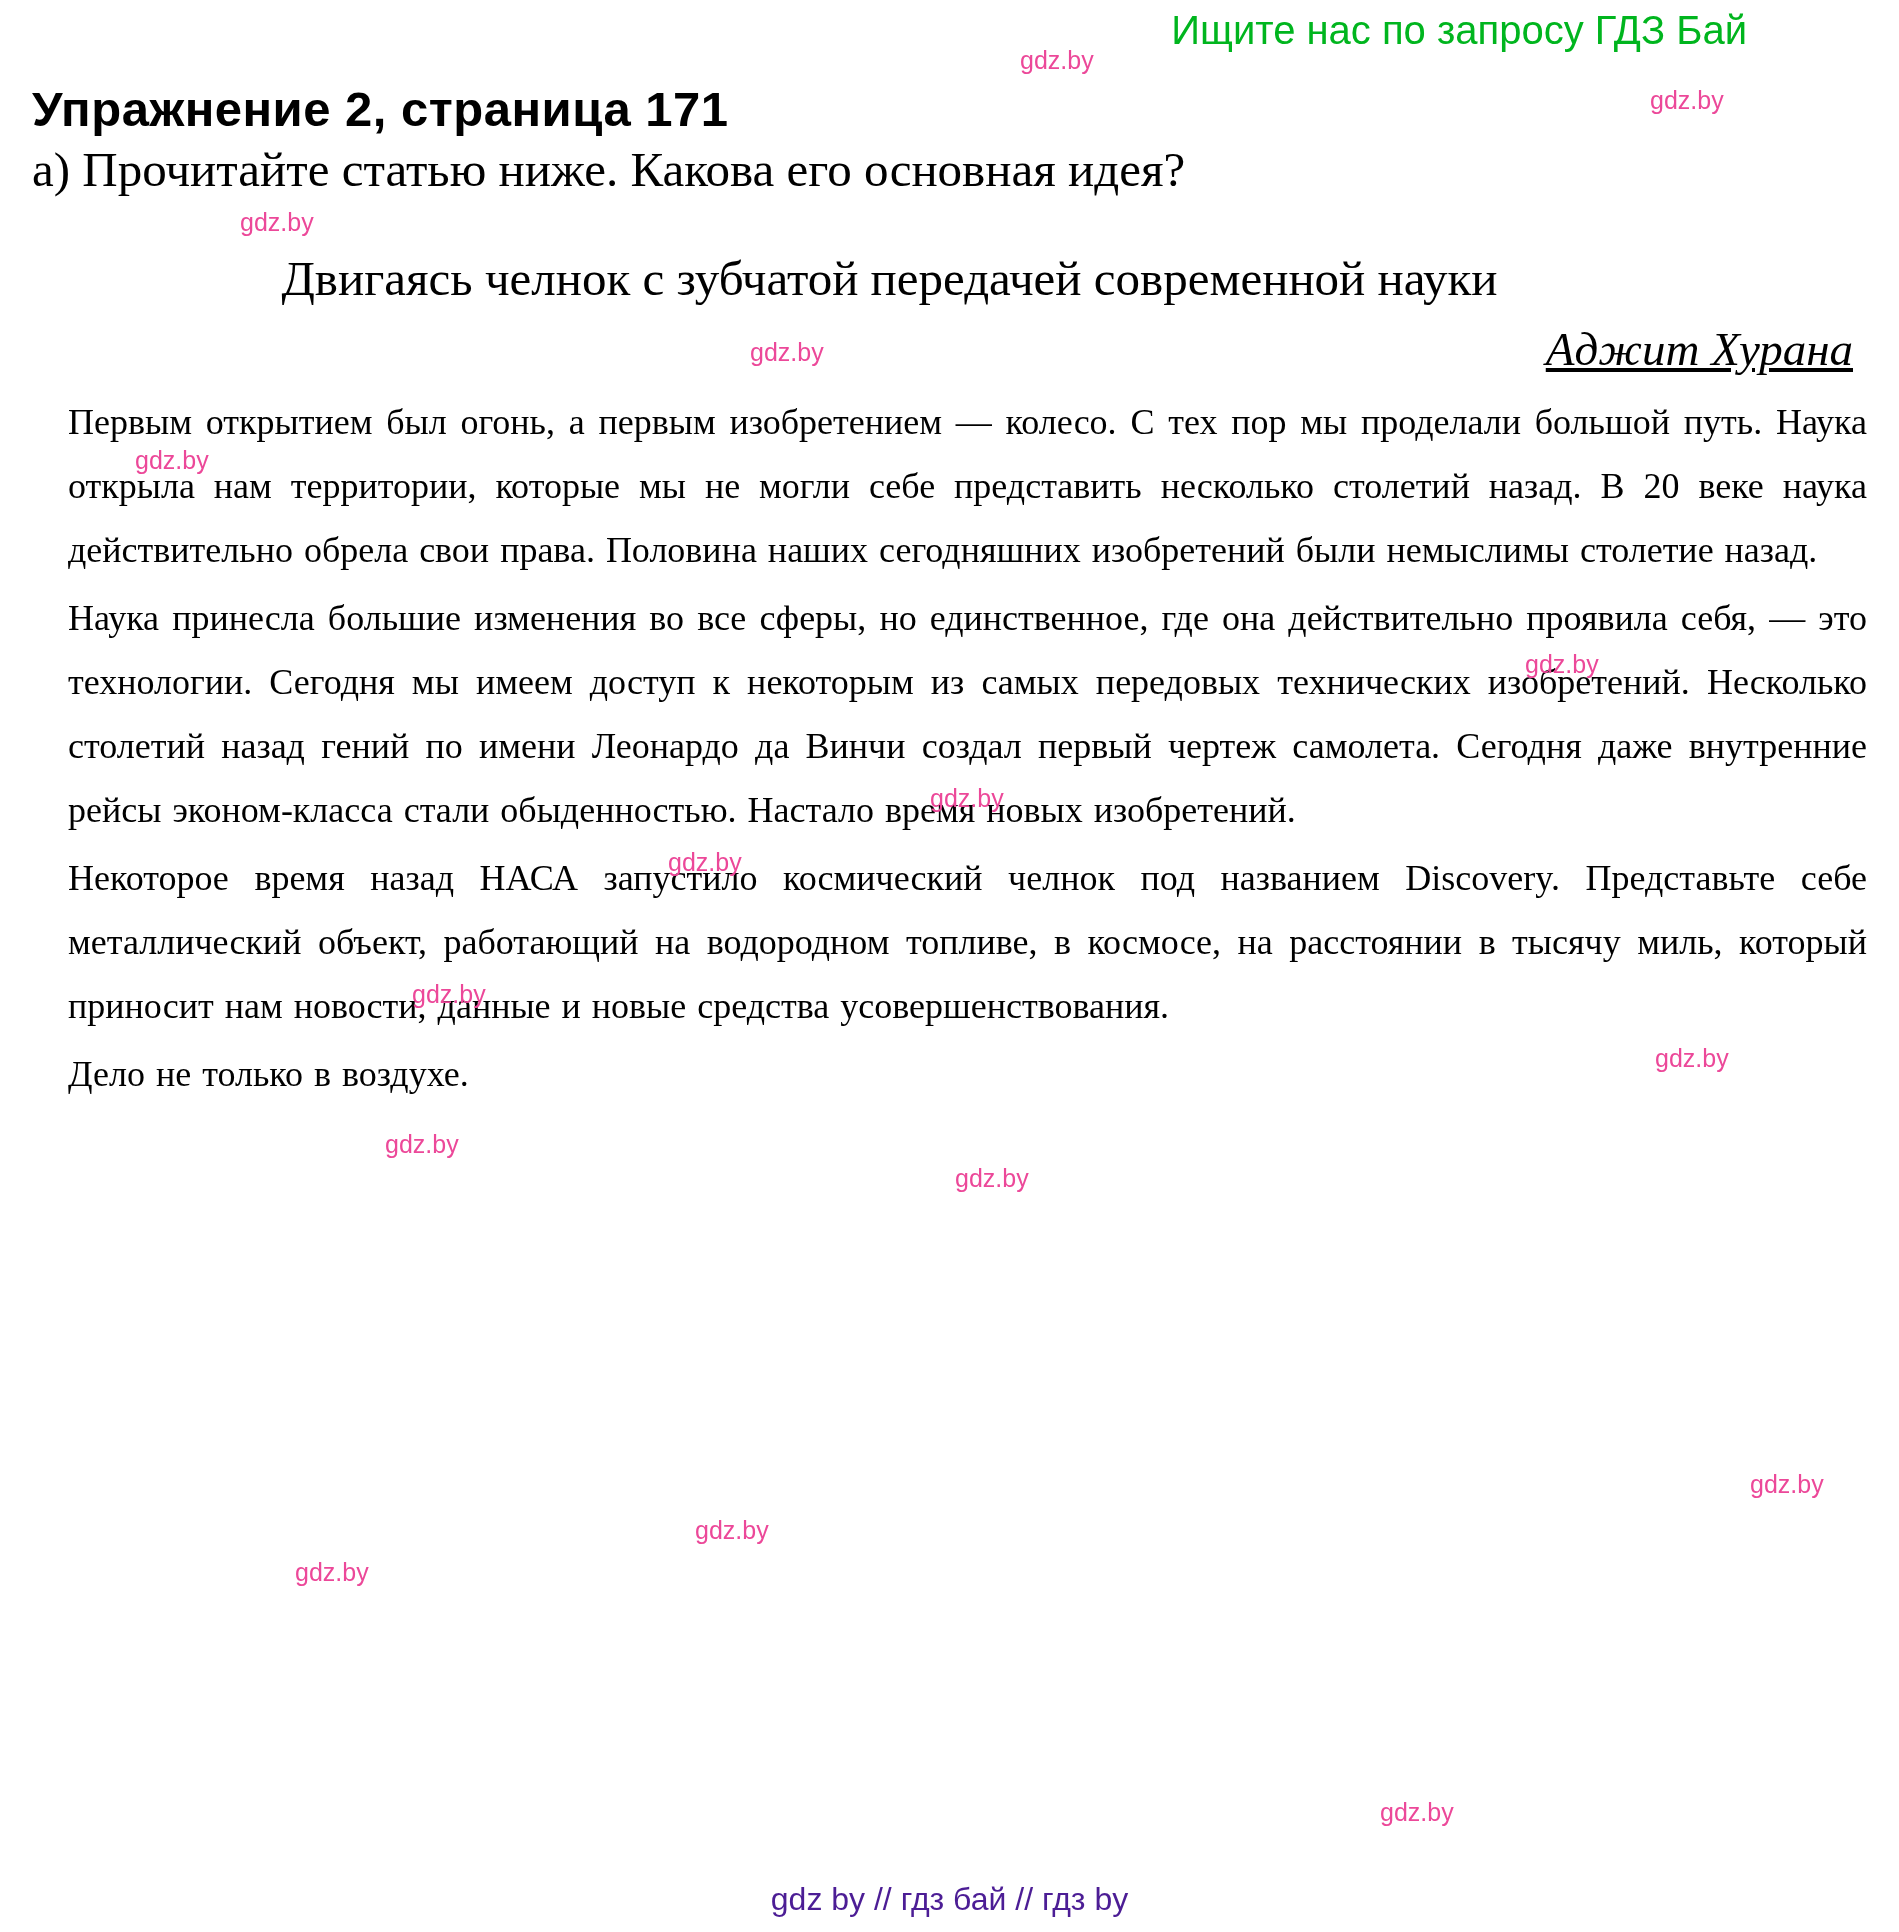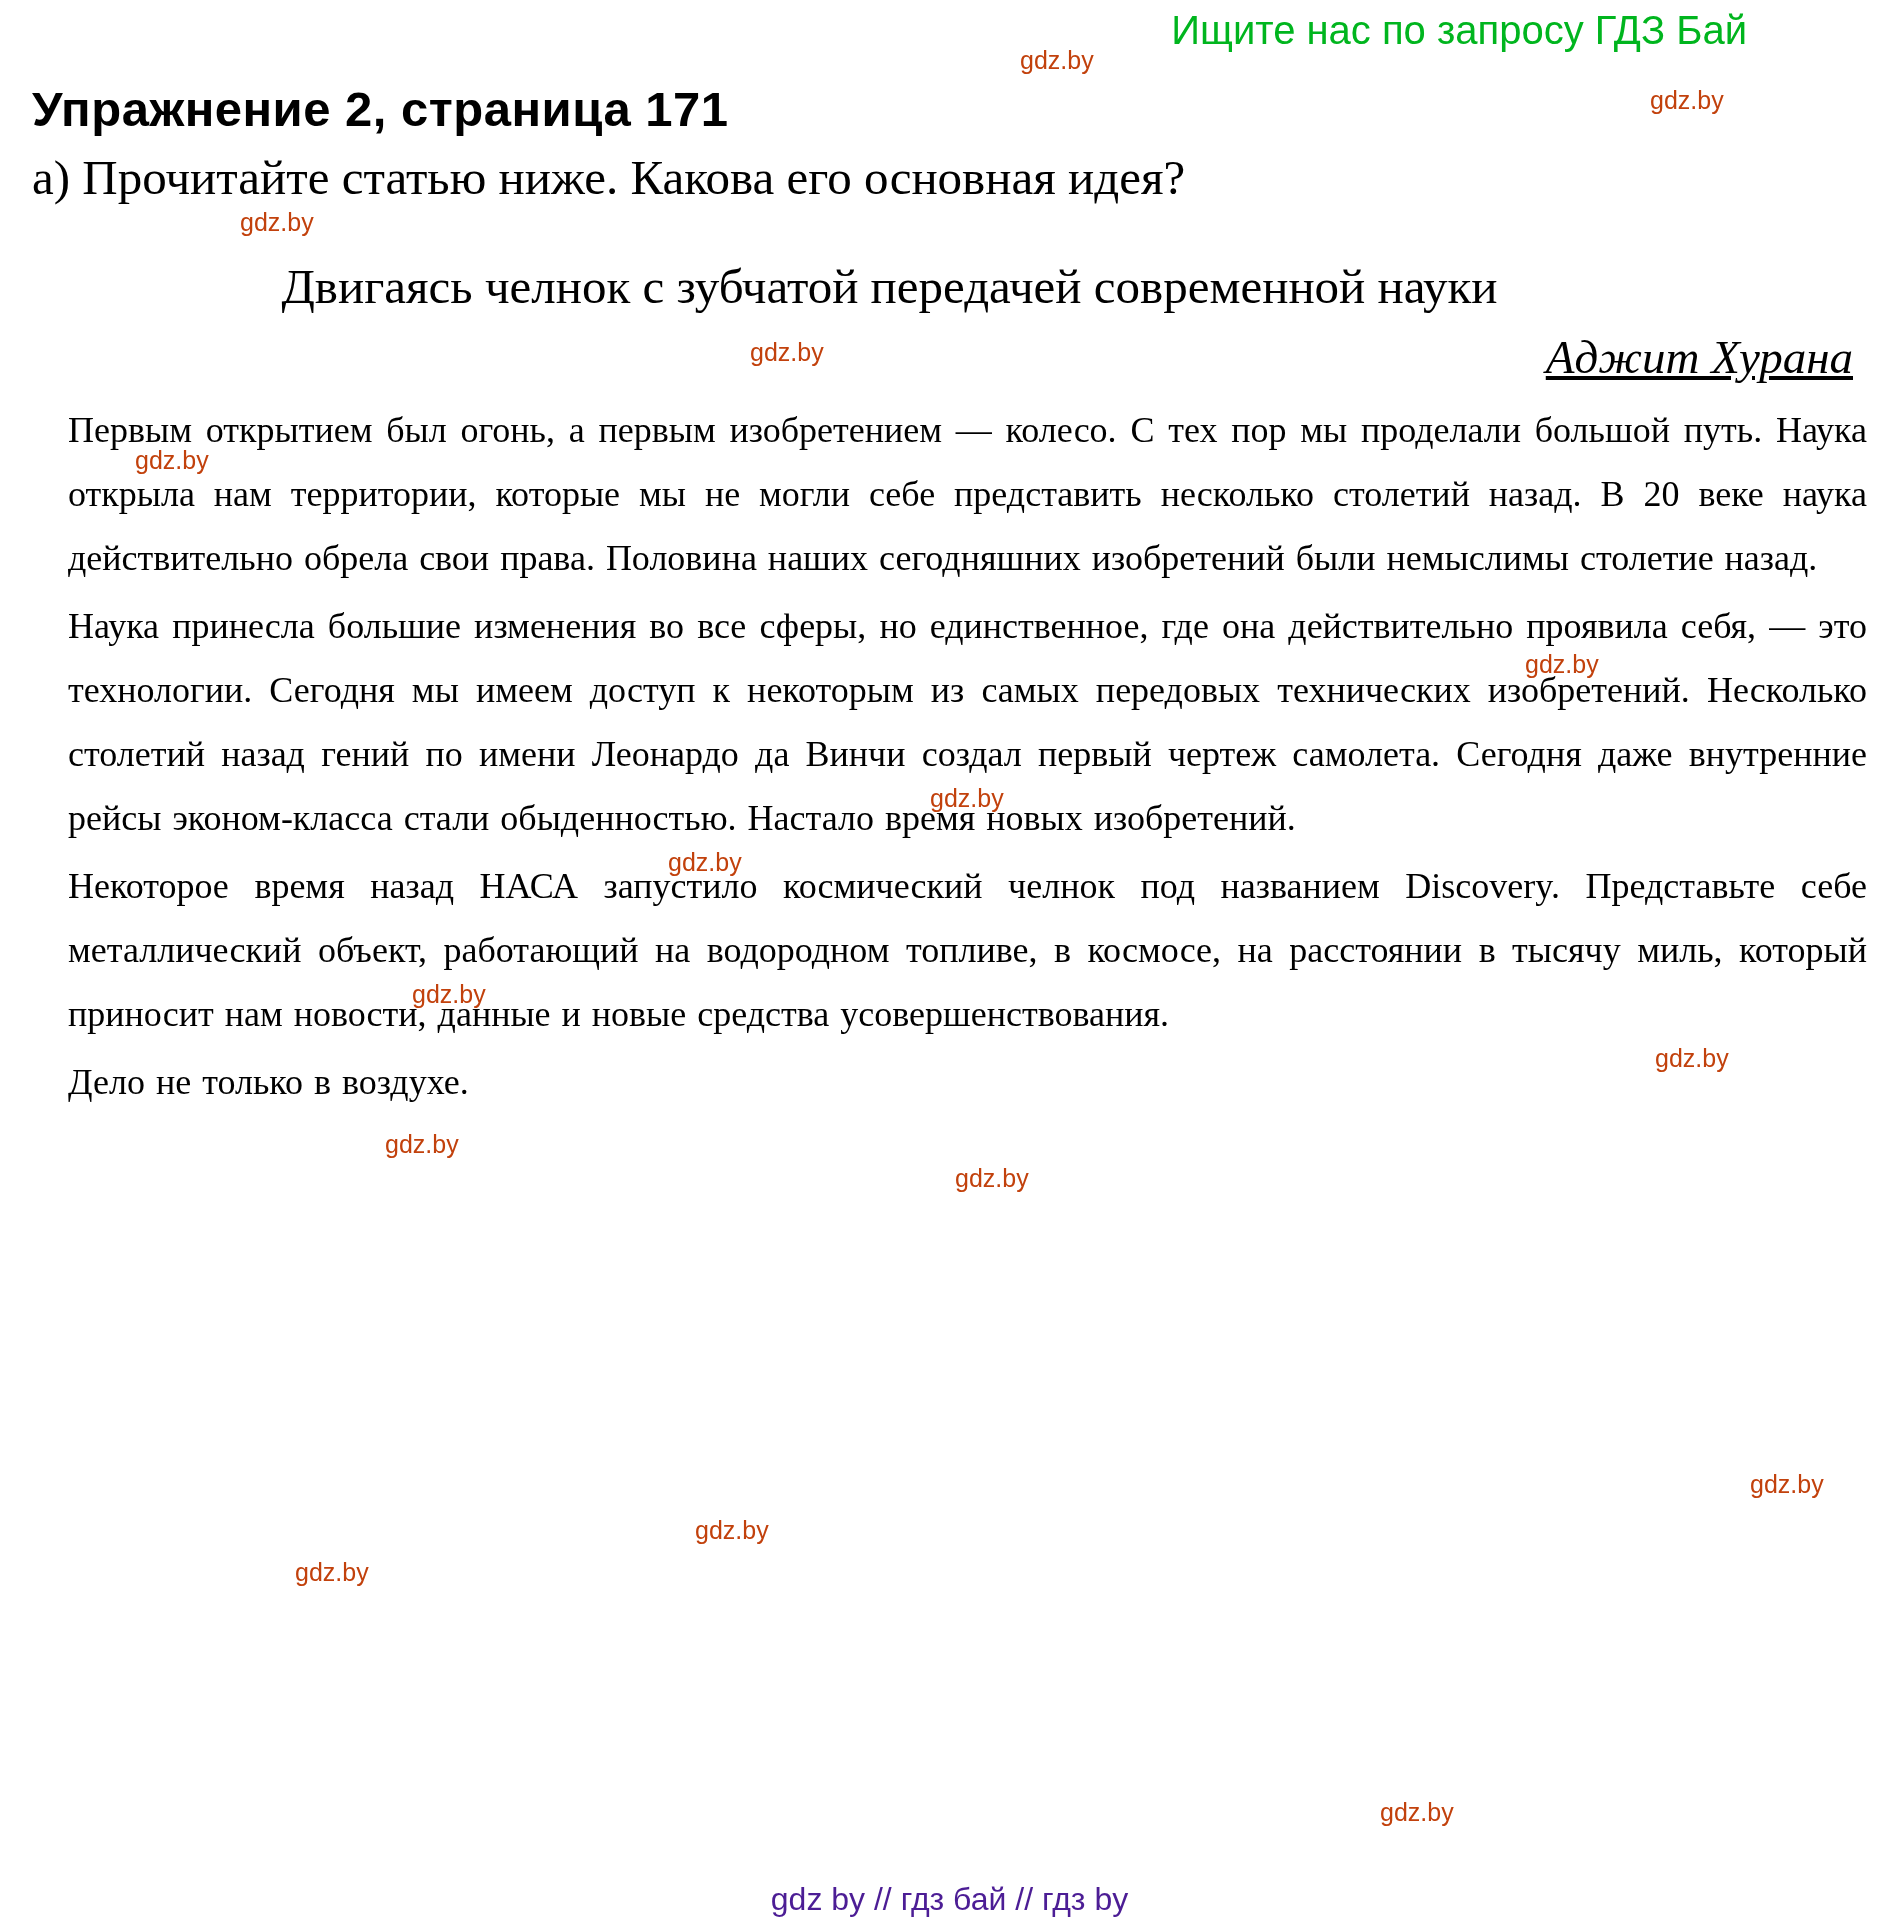--- a/index.html
+++ b/index.html
@@ -27,21 +27,21 @@
   }
   .title {
     font-family: "Liberation Sans", sans-serif;
     font-weight: bold;
     font-size: 49px;
     margin-top: 28px;
     letter-spacing: 0.5px;
   }
   .task {
     font-size: 49px;
-    margin-top: 12px;
+    margin-top: 4px;
   }
   .article-title {
     font-size: 49px;
     text-align: center;
     margin-top: 52px;
     padding-right: 120px;
   }
   .author {
     font-size: 47px;
     font-style: italic;
@@ -72,21 +72,21 @@
   .wm-layer {
     position: absolute;
     left: 0; top: 0;
     width: 100%; height: 100%;
     pointer-events: none;
   }
   .wm {
     position: absolute;
     font-family: "Liberation Sans", sans-serif;
     font-size: 25px;
-    color: #c2410c;
+    color: #ec4899;
     white-space: nowrap;
   }
 </style>
 </head>
 <body>
 
 <div class="page">
 
   <div class="promo">Ищите нас по запросу ГДЗ Бай</div>
 

